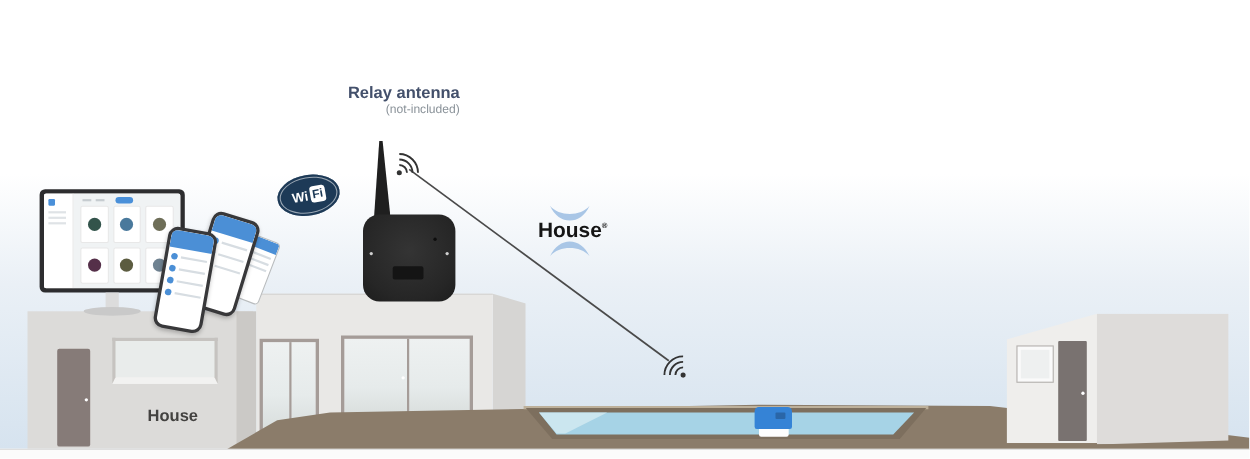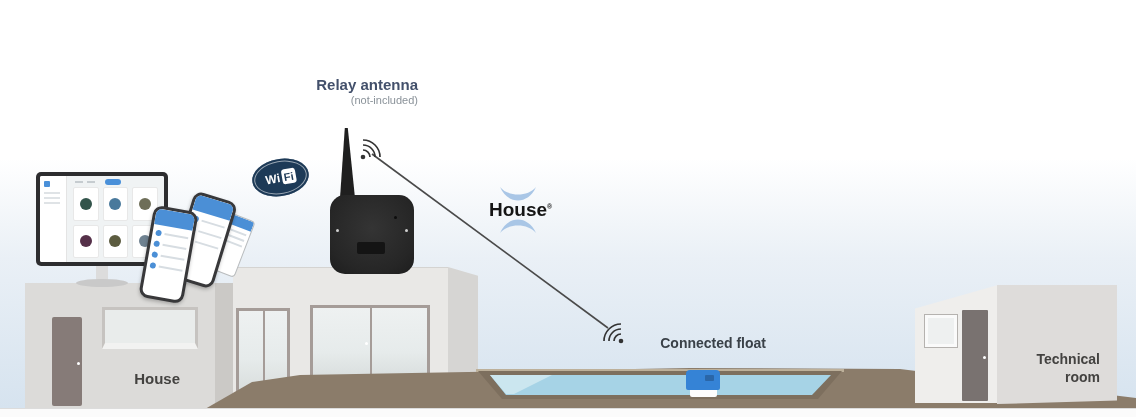--- a/index.html
+++ b/index.html
@@ -277,20 +277,15 @@
   <div class="abs lora">
     <svg width="40" height="46" viewBox="0 0 40 46">
       <path d="M2 0 C10 18, 30 18, 38 0 C30 10, 10 10, 2 0 Z" fill="#a9c6e6"></path>
       <path d="M2 46 C10 28, 30 28, 38 46 C30 36, 10 36, 2 46 Z" fill="#a9c6e6"></path>
     </svg>
     <div class="txt"><span>House</span><span class="reg">®</span></div>
   </div>
 
   <div class="abs lbl lbl-relay">Relay antenna</div>
   <div class="abs lbl-notinc">(not-included)</div>
-  <div class="abs lbl lbl-float">Connected float</div>
   <div class="abs lbl lbl-house">House</div>
-  <div class="abs lbl lbl-tech">
-    <div>Technical</div>
-    <div>room</div>
-  </div>
 
 </div>
 
 </body></html>

